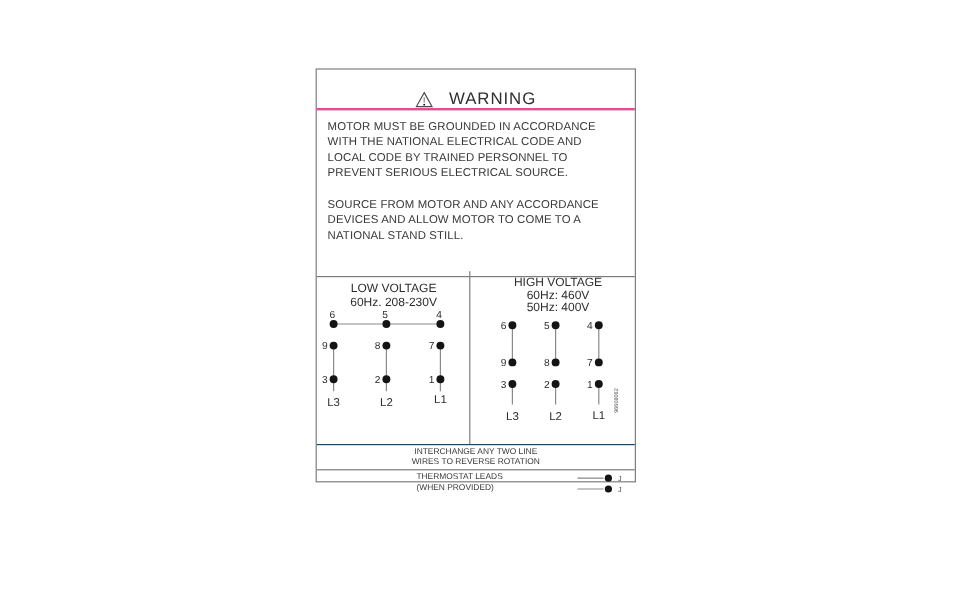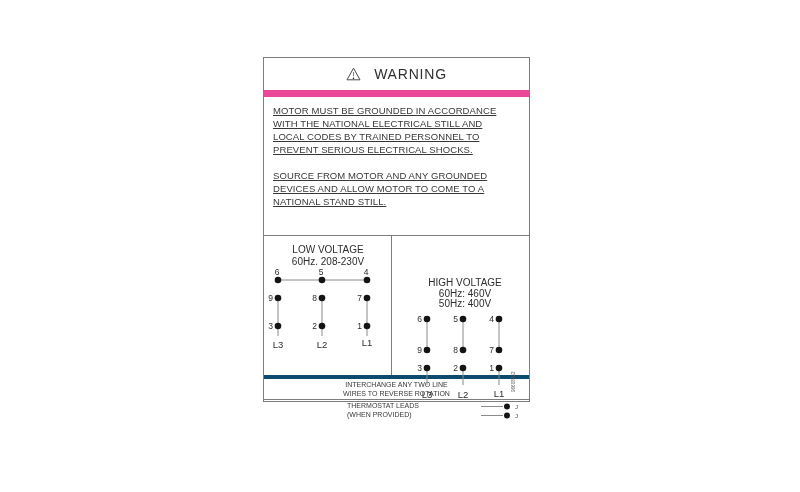--- a/index.html
+++ b/index.html
@@ -1,23 +1,23 @@
 <!DOCTYPE html>
 <html><head>
 <meta charset="utf-8">
 <style>
   html,body{margin:0;padding:0;background:#ffffff;}
   body{width:800px;height:492px;position:relative;font-family:"Liberation Sans",sans-serif;overflow:hidden;}
   .label{position:absolute;left:263px;top:57px;width:265px;height:343px;border:1px solid #7d7d7d;background:#fff;box-sizing:content-box;}
-  .header{height:32px;border-bottom:7px solid #ec4899;display:flex;align-items:center;justify-content:center;gap:13px;}
+  .header{height:32px;border-bottom:2px solid #ec4899;display:flex;align-items:flex-end;justify-content:center;gap:13px;}
   .header-title{font-size:14px;letter-spacing:0.8px;color:#2f2f2f;}
   .warn-icon{display:inline-flex;align-items:center;}
   .body-text{height:131px;border-bottom:1px solid #7d7d7d;padding:7px 6px 0 9px;font-size:9.5px;line-height:13px;color:#383838;letter-spacing:0.1px;}
-  .para{margin:0 0 13px 0;text-decoration:underline;}
-  .voltage{height:139px;border-bottom:4px solid #0c4a6e;display:flex;}
+  .para{margin:0 0 13px 0;}
+  .voltage{height:139px;border-bottom:1px solid #0c4a6e;display:flex;align-items:flex-end;}
   .vcol-low{width:127px;border-right:1px solid #7d7d7d;}
   .vcol-high{width:137px;position:relative;margin-top:38px;}
   svg text{fill:#2d2d2d;}
   svg .vtitle{font-size:10px;}
   svg .num{font-size:8.5px;}
   svg .lline{font-size:9.5px;}
   svg line{stroke:#8a8a8a;stroke-width:1;}
   svg circle{fill:#141414;}
   svg .pn{font-size:4.6px;fill:#555;}
   .notes-a{height:18px;border-bottom:1px solid #7d7d7d;font-size:7px;line-height:8.7px;padding-top:2px;text-align:center;color:#383838;}
@@ -39,26 +39,26 @@
         <line x1="7.5" y1="5" x2="7.5" y2="9.4" stroke="#4a4a4a" stroke-width="1.2"></line>
         <circle cx="7.5" cy="11.2" r="0.8" fill="#4a4a4a"></circle>
       </svg>
     </span>
     <span class="header-title">WARNING</span>
   </div>
 
   <div class="body-text">
     <div class="para">
       <div>MOTOR MUST BE GROUNDED IN ACCORDANCE</div>
-      <div>WITH THE NATIONAL ELECTRICAL STILL AND</div>
-      <div>LOCAL CODES BY TRAINED PERSONNEL TO</div>
-      <div>PREVENT SERIOUS ELECTRICAL SHOCKS.</div>
+      <div>WITH THE NATIONAL ELECTRICAL CODE AND</div>
+      <div>LOCAL CODE BY TRAINED PERSONNEL TO</div>
+      <div>PREVENT SERIOUS ELECTRICAL SOURCE.</div>
     </div>
     <div class="para">
-      <div>SOURCE FROM MOTOR AND ANY GROUNDED</div>
+      <div>SOURCE FROM MOTOR AND ANY ACCORDANCE</div>
       <div>DEVICES AND ALLOW MOTOR TO COME TO A</div>
       <div>NATIONAL STAND STILL.</div>
     </div>
   </div>
 
   <div class="voltage">
 
     <div class="vcol-low">
       <svg width="127" height="139" viewBox="0 0 127 139">
         <text class="vtitle" x="64" y="17" text-anchor="middle">LOW VOLTAGE</text>

